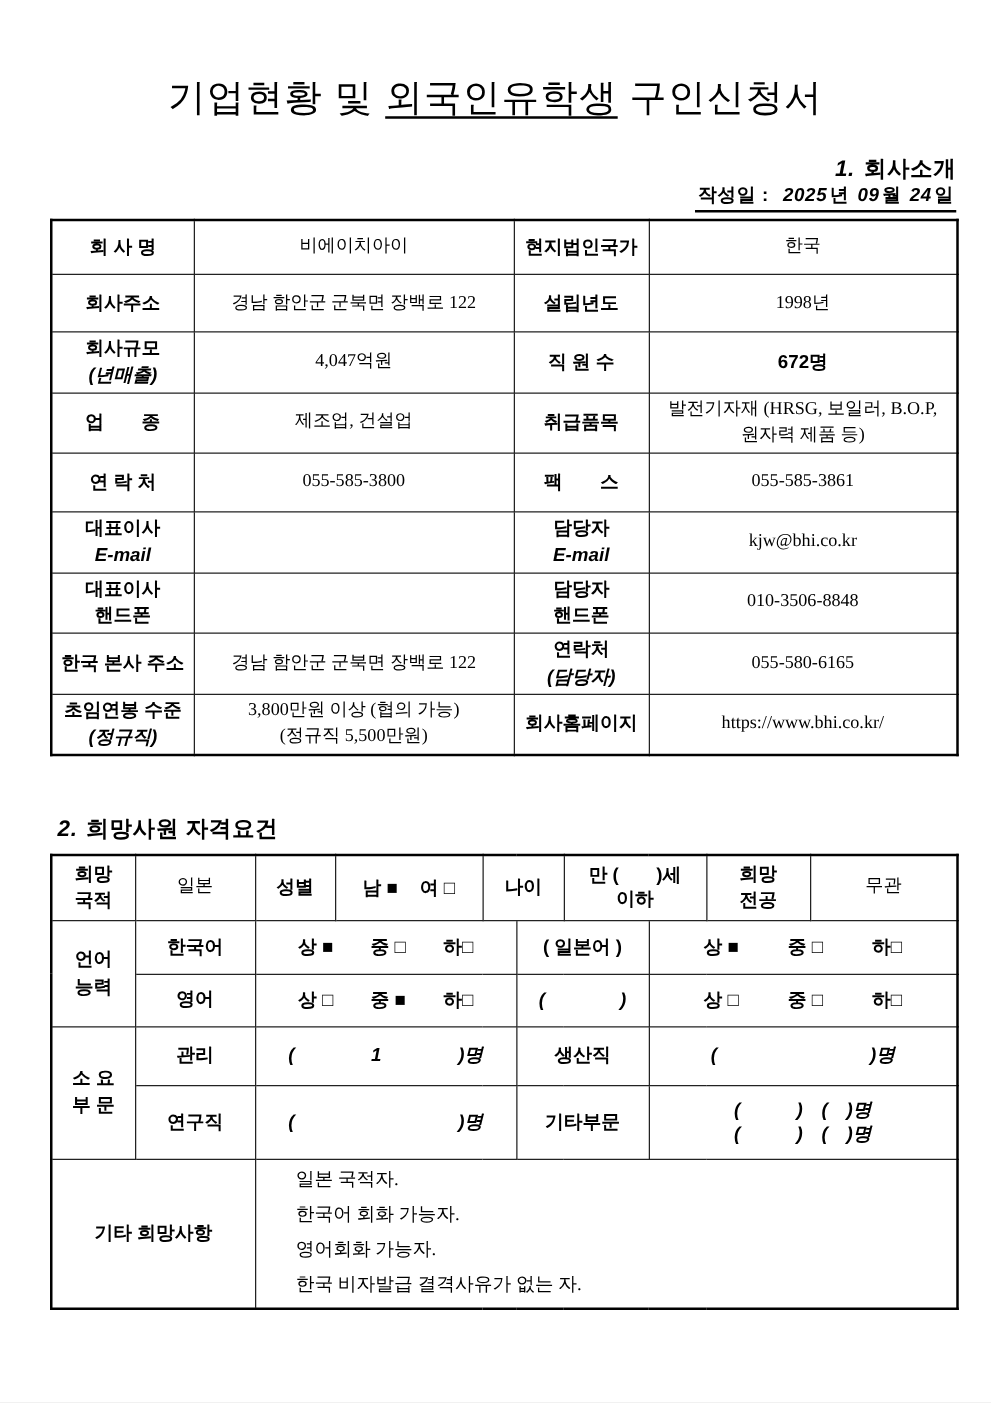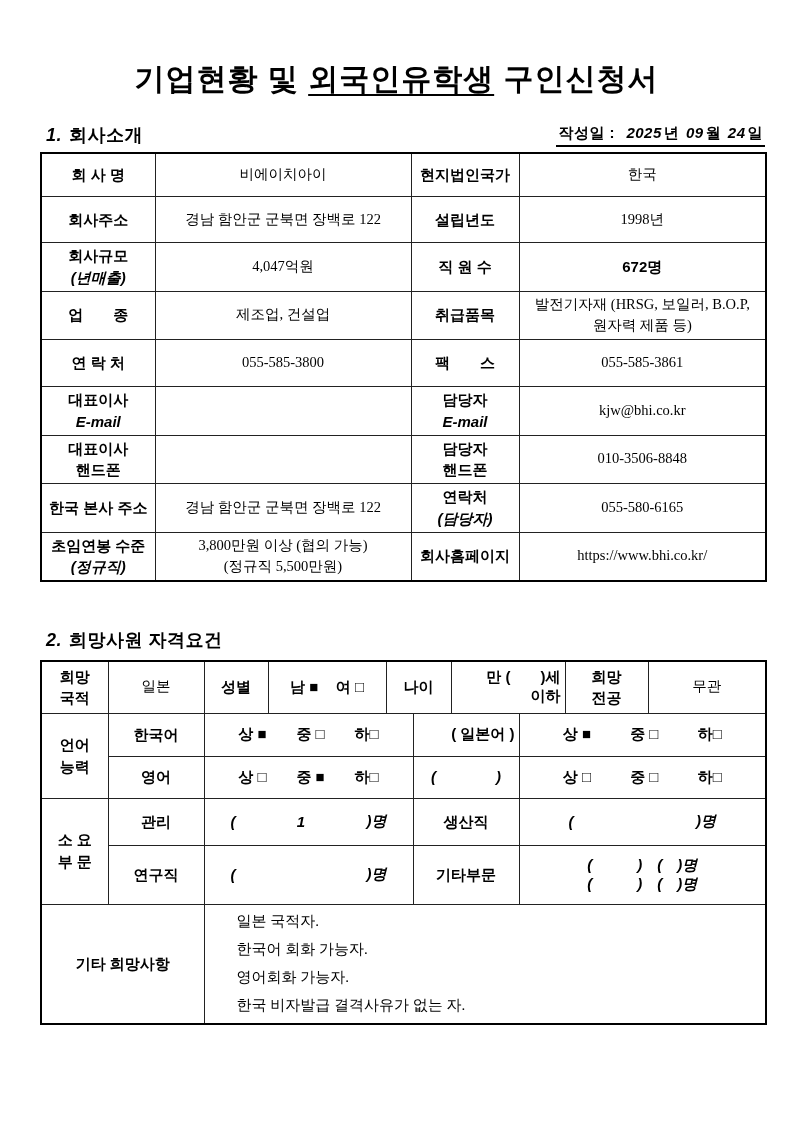--- a/index.html
+++ b/index.html
@@ -3,28 +3,29 @@
 <meta charset="utf-8">
 <style>
   html,body{margin:0;padding:0;background:#e8e8e8;}
   .page{
     position:relative;width:793px;height:1122px;background:#ffffff;
     margin:0 auto;color:#000;font-family:"Liberation Sans",sans-serif;
     overflow:hidden;
   }
   
   .doc-title{
-    padding-top:62px;text-align:center;font-size:30px;font-weight:bold;
+    padding-top:62px;text-align:center;font-size:30px;font-weight:normal;
     letter-spacing:1px;line-height:1.15;
   }
   .doc-title .tu{text-decoration:underline;text-underline-offset:5px;text-decoration-thickness:2px;}
   
   .sec1-bar{
     display:flex;justify-content:space-between;align-items:flex-end;
     margin:26px 28px 5px 46px;
+    flex-direction:column;
   }
   .sec-heading{font-size:18px;font-weight:bold;letter-spacing:.5px;}
   .sec-num{font-style:italic;margin-right:7px;}
   .date-line{
     font-size:15px;font-weight:bold;border-bottom:2px solid #000;
     padding:0 2px 2px 2px;letter-spacing:.5px;
   }
   .date-line .num{font-style:italic;margin:0 2px;}
   .sec2-heading{margin:46px 0 8px 46px;}
   
@@ -46,21 +47,21 @@
   .t1 tr:nth-child(8){height:46px;}
   .t1 tr:nth-child(9){height:47px;}
   .t1 tr:nth-child(10){height:50px;}
   .t2 tr:nth-child(1){height:52px;}
   .t2 tr:nth-child(2){height:43px;}
   .t2 tr:nth-child(3){height:42px;}
   .t2 tr:nth-child(4){height:47px;}
   .t2 tr:nth-child(5){height:59px;}
   .t2 tr:nth-child(6){height:120px;}
   
-  .boldtxt{font-weight:bold;font-size:15px;text-align:right;}
+  .boldtxt{font-weight:bold;font-size:15px;}
   .fill{font-weight:bold;font-style:italic;font-size:15px;}
   .levels{display:flex;justify-content:space-evenly;align-items:center;font-weight:bold;font-size:15px;}
   .spread{display:flex;justify-content:space-between;align-items:center;padding:0 22px;}
   .spread-wide{display:flex;justify-content:space-between;align-items:center;padding:0 45px;}
   .misc-content{
     text-align:left;padding-left:32px;font-family:"Liberation Serif",serif;
     font-size:15px;line-height:1.85;
   }
 </style>
 </head>

